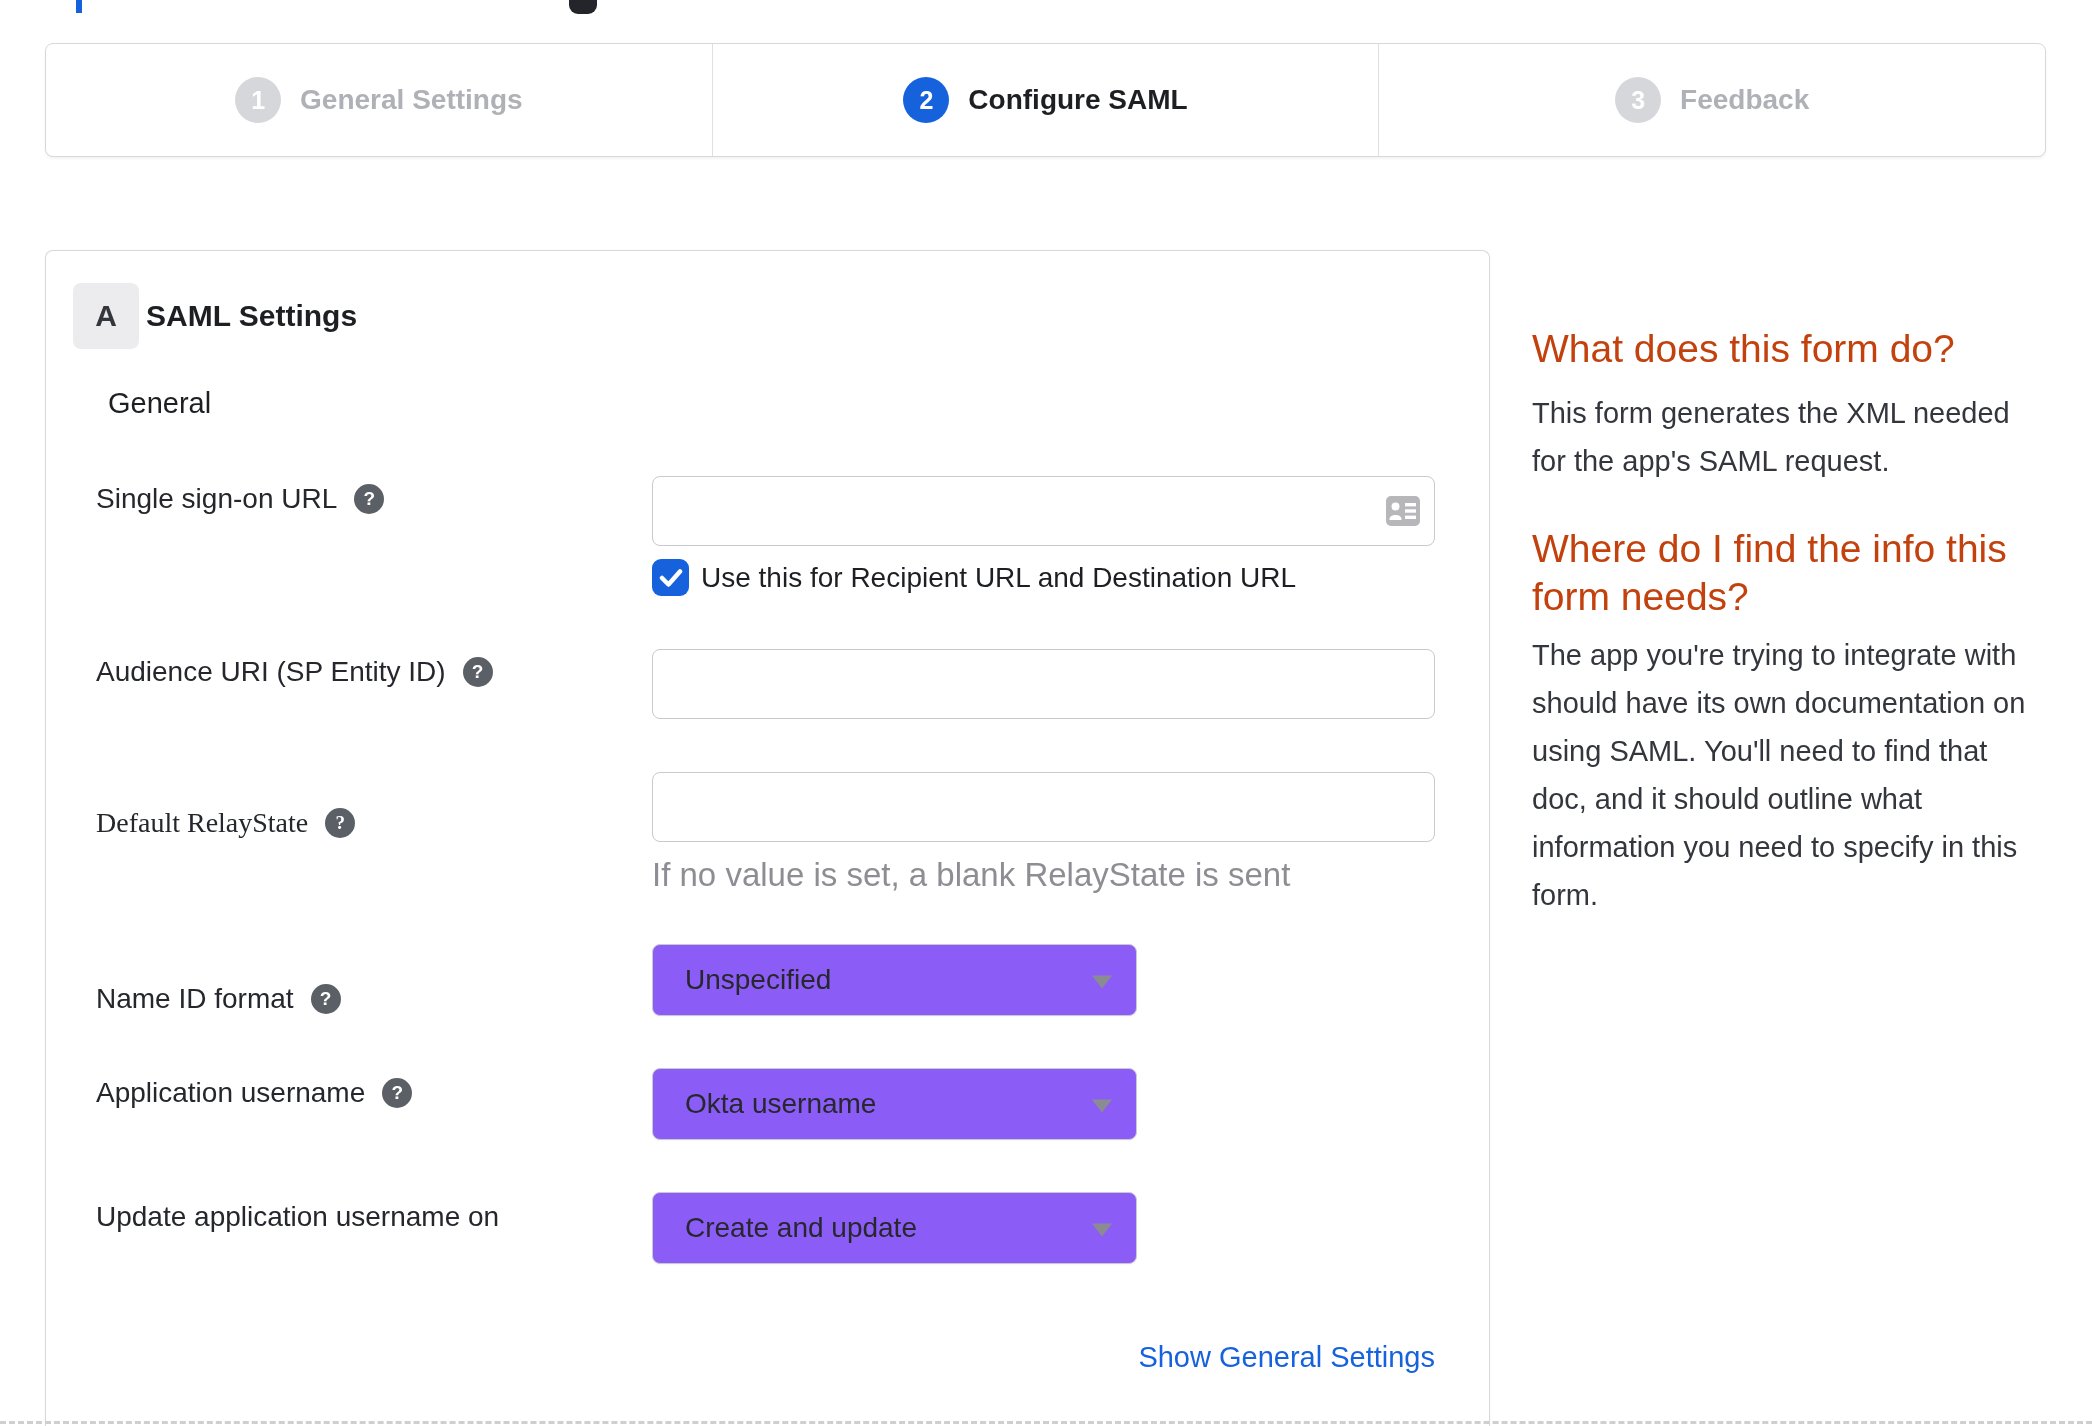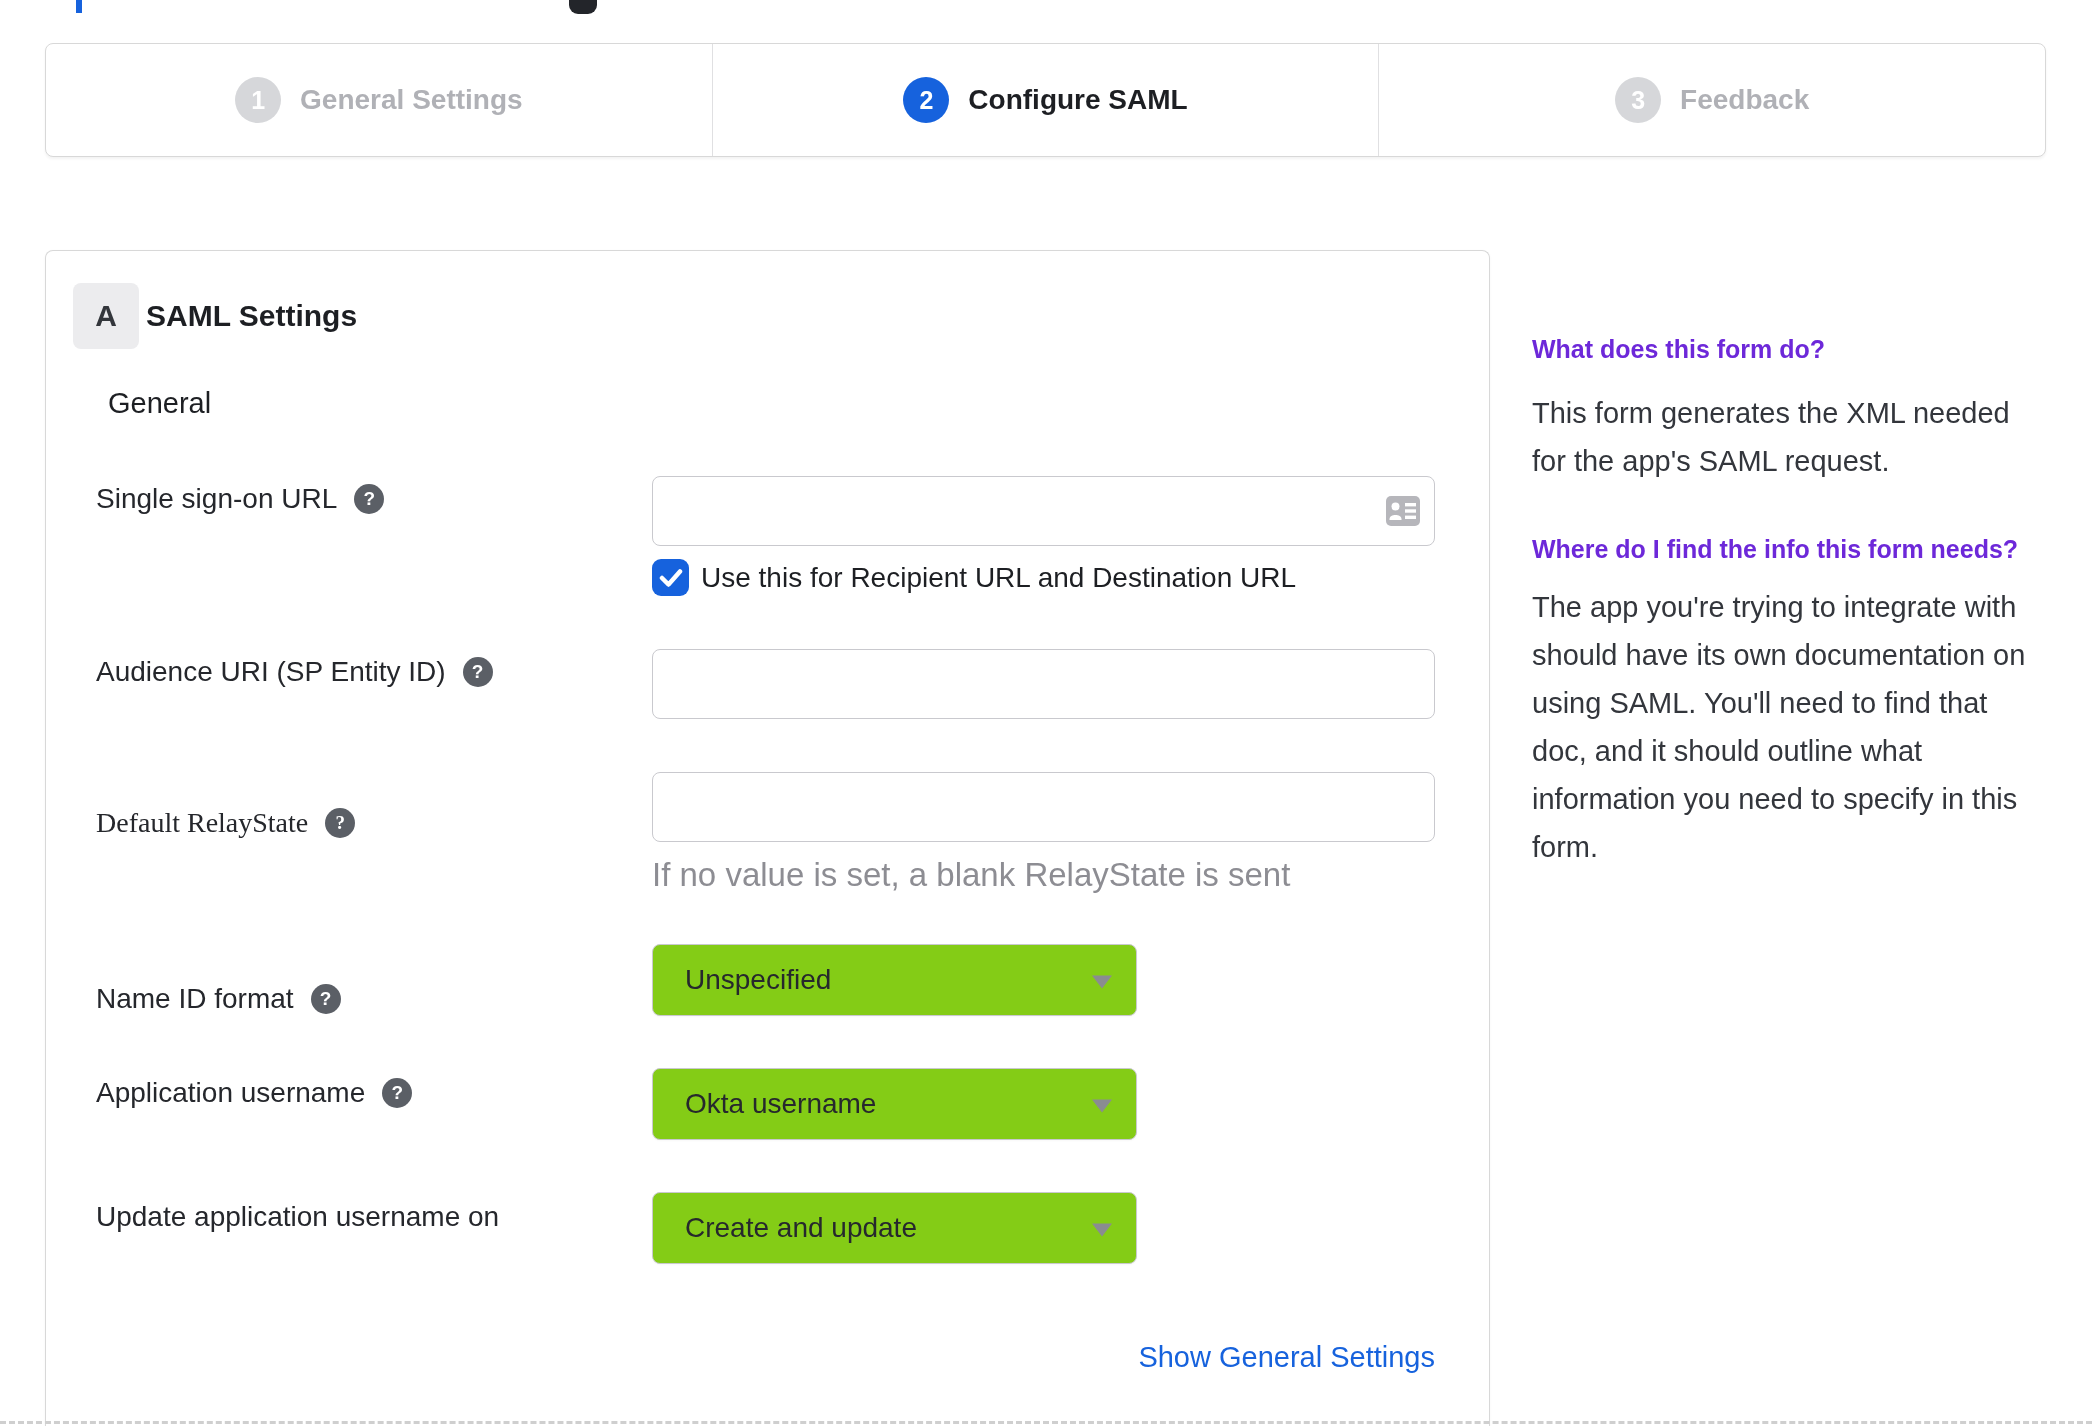--- a/index.html
+++ b/index.html
@@ -77,21 +77,21 @@
   .checkbox {
     width:37px; height:37px; border-radius:9px; background:#1662dd;
     display:flex; align-items:center; justify-content:center; cursor:pointer; flex:0 0 auto;
   }
   .checkrow-label { font-size:28px; color:#1d1f23; }
 
   .hint { position:absolute; left:606px; font-size:33px; color:#8d8d93; }
 
   .select {
     position:absolute; left:606px; width:485px; height:72px;
-    border:1px solid #c9c9ce; border-radius:8px; background:#84cc16;
+    border:1px solid #c9c9ce; border-radius:8px; background:#8b5cf6;
     display:flex; align-items:center; cursor:pointer;
     font-size:28px; color:#26282d; padding-left:32px;
     box-shadow:0 1px 2px rgba(0,0,0,0.03);
   }
   .caret {
     position:absolute; right:24px; top:50%; transform:translateY(-35%);
     width:0; height:0;
     border-left:10px solid transparent; border-right:10px solid transparent;
     border-top:13px solid #8a8c91;
   }
@@ -102,21 +102,21 @@
   }
 
   
   .dashed-divider {
     position:absolute; left:0; top:1421px; width:2092px; height:0;
     border-top:3px dashed #cfcfcf; z-index:5;
   }
 
   
   .sidebar { position:absolute; left:1532px; top:325px; width:512px; }
-  .sb-heading { font-size:25px; font-weight:bold; color:#6d28d9; line-height:48px; }
+  .sb-heading { font-size:39px; font-weight:normal; color:#c2410c; line-height:48px; }
   .sb-body    { font-size:29px; color:#33363c; line-height:48px; }
   .sb-sec1 .sb-body { margin-top:16px; }
   .sb-sec2 { margin-top:40px; }
   .sb-sec2 .sb-body { margin-top:10px; }
 </style>
 </head>
 <body>
 
 <div class="page">
 

